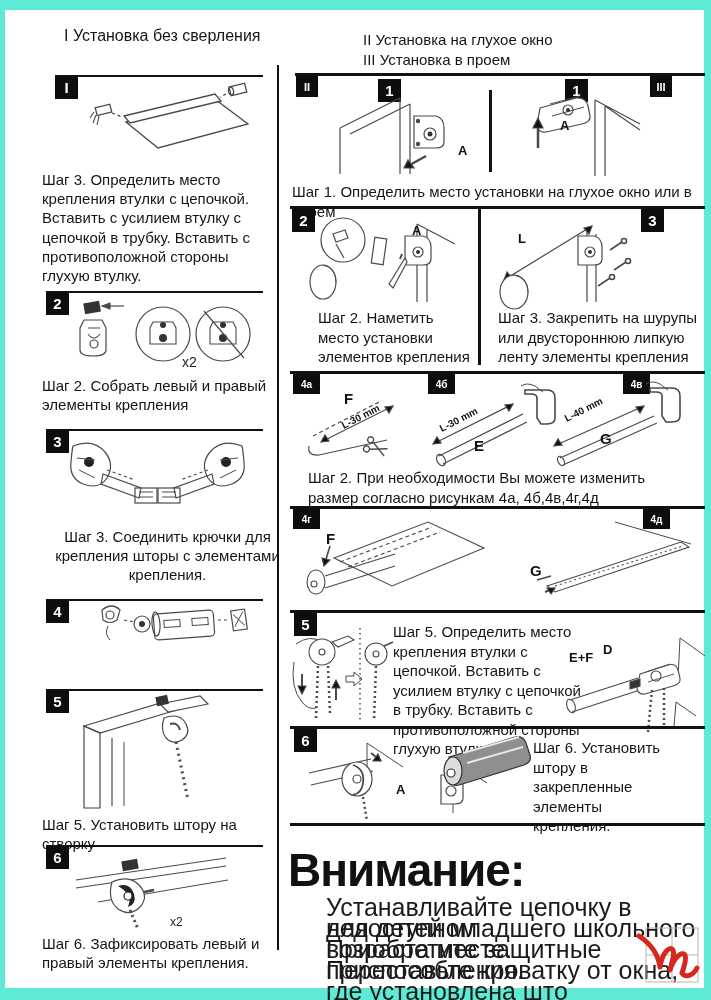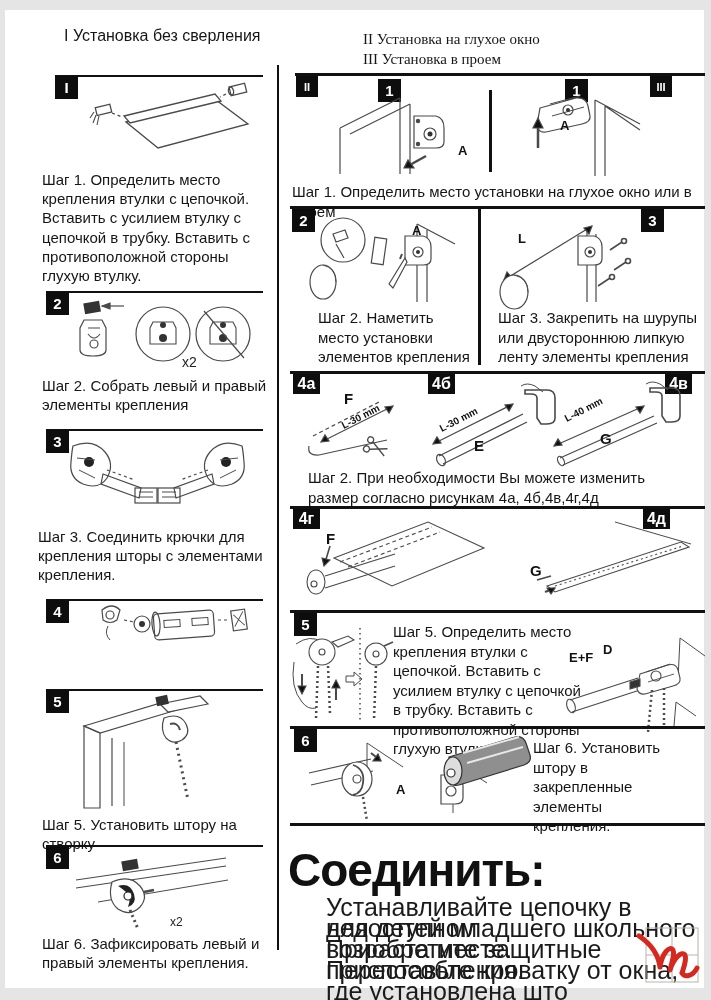--- a/index.html
+++ b/index.html
@@ -1,26 +1,26 @@
 <!DOCTYPE html>
 <html><head>
 <meta charset="utf-8">
 <style>
   html,body{margin:0;padding:0;}
   body{font-family:"Liberation Sans","DejaVu Sans",sans-serif;background:#9a9a9a;}
-  #canvas{position:relative;width:711px;height:1000px;background:#e5e5e5;overflow:hidden;}
+  #canvas{position:relative;width:711px;height:1000px;background:#5eead4;overflow:hidden;}
   #sheet{position:absolute;left:5px;top:10px;width:699px;height:978px;background:#ffffff;}
   .hr{position:absolute;background:#111;height:2px;}
   .hr3{position:absolute;background:#111;height:3px;}
   .vr{position:absolute;background:#111;width:2px;}
   .vr3{position:absolute;background:#111;width:3px;}
   .badge{position:absolute;background:#0d0d0d;color:#fff;font-weight:bold;width:23px;height:23px;
          display:flex;align-items:center;justify-content:center;font-size:15px;}
   .badge.rn{width:22px;height:21px;font-size:11px;}
-  .badge.two{width:27px;height:20px;font-size:16px;}
+  .badge.two{width:27px;height:20px;font-size:10px;}
   .cap{position:absolute;color:#161616;font-size:15px;line-height:1.28;}
   .capr{position:absolute;color:#161616;font-size:14px;line-height:1.3;}
   .title{position:absolute;color:#161616;font-size:16px;line-height:1.28;}
   .titler{position:absolute;color:#161616;font-size:15px;line-height:1.3;}
   .lbl{position:absolute;font-weight:bold;font-size:13px;color:#111;}
   .dim{position:absolute;font-weight:bold;font-size:10px;color:#111;white-space:nowrap;}
   .cnt{position:absolute;font-size:14px;color:#222;}
   .warn-title{position:absolute;font-weight:bold;font-size:46px;letter-spacing:-1px;color:#111;}
   .warn-line{position:absolute;font-size:25px;color:#1b1b1b;line-height:21px;margin-left:36px;}
   svg.diagram{position:absolute;overflow:visible;}
@@ -40,21 +40,21 @@
   <svg class="diagram" style="left:88px;top:82px;" width="170" height="85" viewBox="0 0 170 85" stroke="#4a4a4a" fill="none" stroke-width="1.3">
     <polygon points="38,40 128,18 160,42 70,66" fill="#fff"></polygon>
     <polygon points="36,34 127,12 133,19 42,41" fill="#fff"></polygon>
     <line x1="24" y1="31" x2="34" y2="35" stroke-dasharray="3,3"></line>
     <rect x="8" y="24" width="15" height="8" transform="rotate(-14 15 28)"></rect>
     <path d="M6,30 l-4,6 M8,33 l-3,8 M11,34 l-2,9" stroke-width="1.1"></path>
     <line x1="138" y1="12" x2="132" y2="15" stroke-dasharray="3,3"></line>
     <rect x="142" y="3" width="16" height="9" transform="rotate(-14 150 8)"></rect>
     <ellipse cx="143" cy="9" rx="2.5" ry="4" transform="rotate(-14 143 9)"></ellipse>
   </svg>
-  <div class="cap" style="left:42px;top:170px;width:230px;">Шаг 1. Определить место крепления втулки с цепочкой. Вставить с усилием втулку с цепочкой в трубку. Вставить с противоположной стороны глухую втулку.</div>
+  <div class="cap" style="left:42px;top:170px;width:230px;">Шаг 3. Определить место крепления втулки с цепочкой. Вставить с усилием втулку с цепочкой в трубку. Вставить с противоположной стороны глухую втулку.</div>
 
   <div class="hr" style="left:46px;top:291px;width:217px;"></div>
   <div class="badge" style="left:46px;top:292px;">2</div>
   <svg class="diagram" style="left:58px;top:298px;" width="200" height="78" viewBox="0 0 200 78" stroke="#4a4a4a" fill="none" stroke-width="1.2">
     <rect x="26" y="4" width="16" height="11" fill="#333" stroke="none" transform="rotate(-10 34 9)"></rect>
     <line x1="44" y1="8" x2="66" y2="8"></line>
       <polygon points="44,8 52,5 52,11" fill="#4a4a4a"></polygon>
     <path d="M26,22 h18 l4,8 v22 q0,6 -13,6 q-13,0 -13,-6 v-22 z"></path>
     <path d="M30,30 h12 M30,36 q6,8 12,0"></path>
     <circle cx="36" cy="46" r="4"></circle>
@@ -86,21 +86,21 @@
     <g transform="translate(205,0) scale(-1,1)">
       <path d="M18,10 q20,-8 32,6 q10,12 2,26 q-8,12 -24,6 q-14,-6 -12,-22 q1,-12 2,-16 z"></path>
       <circle cx="34" cy="26" r="5" fill="#222" stroke="none"></circle>
       <path d="M24,34 l16,8 M22,22 l18,2" stroke-width="1"></path>
       <polygon points="48,38 86,52 84,62 46,48"></polygon>
       <rect x="80" y="52" width="22" height="15"></rect>
       <path d="M84,56 h14 M84,61 h14" stroke-width="1"></path>
       <line x1="52" y1="34" x2="80" y2="44" stroke-dasharray="3,3"></line>
     </g>
   </svg>
-  <div class="cap" style="left:38px;top:527px;width:235px;">Шаг 3. Соединить крючки для крепления шторы с элементами крепления.</div>
+  <div class="cap" style="left:50px;top:527px;width:235px;text-align:center;">Шаг 3. Соединить крючки для крепления шторы с элементами крепления.</div>
 
   <div class="hr" style="left:46px;top:599px;width:217px;"></div>
   <div class="badge" style="left:46px;top:600px;">4</div>
   <svg class="diagram" style="left:92px;top:598px;" width="165" height="62" viewBox="0 0 165 62" stroke="#4a4a4a" fill="none" stroke-width="1.2">
     <path d="M10,12 q10,-8 18,0 l-3,10 q-7,5 -14,0 z"></path>
     <circle cx="18" cy="17" r="4"></circle>
     <path d="M16,28 q-4,8 2,14" stroke-width="1"></path>
     <line x1="32" y1="22" x2="42" y2="24" stroke-dasharray="3,3"></line>
     <circle cx="50" cy="26" r="8"></circle>
     <circle cx="50" cy="26" r="3" fill="#333" stroke="none"></circle>
@@ -139,21 +139,21 @@
     <path d="M50,36 q12,-4 16,8 q3,10 -6,13 q4,-10 -2,-15 q-6,-5 -8,-6 z" fill="#222" stroke="none"></path>
     <circle cx="60" cy="46" r="4" fill="#fff" stroke="#222"></circle>
     <line x1="76" y1="42" x2="86" y2="40" stroke-width="2.5"></line>
     <line x1="62" y1="60" x2="70" y2="79" stroke-width="3" stroke-dasharray="2,3.5"></line>
   </svg>
   <div class="cnt" style="left:170px;top:915px;font-size:12px;">x2</div>
   <div class="cap" style="left:42px;top:934px;width:235px;">Шаг 6. Зафиксировать левый и правый элементы крепления.</div>
 
   <div class="vr" style="left:277px;top:65px;height:885px;"></div>
 
-  <div class="titler" style="left:363px;top:30px;width:300px;font-family:Liberation Serif, serif;">
+  <div class="titler" style="left:363px;top:30px;width:300px;">
     <div>II Установка на глухое окно</div>
     <div>III Установка в проем</div>
   </div>
 
   <div class="hr3" style="left:295px;top:73px;width:410px;"></div>
   <div class="badge rn" style="left:296px;top:76px;">II</div>
   <div class="badge" style="left:378px;top:79px;">1</div>
   <div class="badge" style="left:565px;top:79px;">1</div>
   <div class="badge rn" style="left:650px;top:76px;">III</div>
   <div class="vr3" style="left:489px;top:90px;height:82px;"></div>
@@ -223,21 +223,21 @@
     </g>
   </svg>
   <div class="lbl" style="left:518px;top:231px;">L</div>
 
   <div class="capr" style="left:318px;top:308px;width:160px;font-size:15px;">Шаг 2. Наметить место установки элементов крепления</div>
   <div class="capr" style="left:498px;top:308px;width:200px;font-size:15px;">Шаг 3. Закрепить на шурупы или двустороннюю липкую ленту элементы крепления</div>
 
   <div class="hr3" style="left:290px;top:371px;width:415px;"></div>
   <div class="badge two" style="left:293px;top:374px;">4а</div>
   <div class="badge two" style="left:428px;top:374px;">4б</div>
-  <div class="badge two" style="left:665px;top:374px;">4в</div>
+  <div class="badge two" style="left:623px;top:374px;">4в</div>
 
   <svg class="diagram" style="left:305px;top:384px;" width="115" height="80" viewBox="0 0 115 80" stroke="#4a4a4a" fill="none" stroke-width="1.2">
     <path d="M8,52 L74,18" stroke-dasharray="4,3"></path>
     <path d="M4,62 q-2,10 10,9 L82,56"></path>
     <line x1="16" y1="58" x2="88" y2="22"></line>
     <polygon points="16,58 24,57 20,51" fill="#111"></polygon>
     <polygon points="88,22 80,23 84,29" fill="#111"></polygon>
     <g transform="translate(68,58) rotate(25)" stroke-width="1.3">
       <line x1="0" y1="0" x2="16" y2="8"></line>
         <line x1="0" y1="8" x2="16" y2="0"></line>
@@ -359,21 +359,21 @@
       <circle cx="28" cy="40" r="4" fill="#fff" stroke="#333"></circle>
       <path d="M40,20 L96,4 M44,30 L100,14" stroke="#e8e8e8" stroke-width="2"></path>
     </g>
   </svg>
   <div class="lbl" style="left:396px;top:782px;">A</div>
 
   <div class="capr" style="left:533px;top:738px;width:150px;font-size:15px;">Шаг 6. Установить штору в закрепленные элементы крепления.</div>
 
   <div class="hr3" style="left:290px;top:823px;width:415px;"></div>
 
-  <div class="warn-title" style="left:288px;top:843px;">Соединить:</div>
+  <div class="warn-title" style="left:288px;top:843px;">Внимание:</div>
   <div class="warn-line" style="left:290px;top:897px;">Устанавливайте цепочку в недоступном</div>
   <div class="warn-line" style="left:290px;top:918px;">для детей младшего школьного возраста месте.</div>
   <div class="warn-line" style="left:290px;top:939px;">Приобретите защитные приспособления.</div>
   <div class="warn-line" style="left:290px;top:960px;">Переставьте кроватку от окна, где установлена што</div>
 
   <svg class="diagram" style="left:636px;top:920px;" width="70" height="70" viewBox="0 0 70 70">
     <g stroke="#b9b4ab" stroke-width="1" fill="none">
       <rect x="10" y="8" width="52" height="54"></rect>
       <line x1="36" y1="8" x2="36" y2="62"></line>
       <line x1="10" y1="35" x2="62" y2="35"></line>

